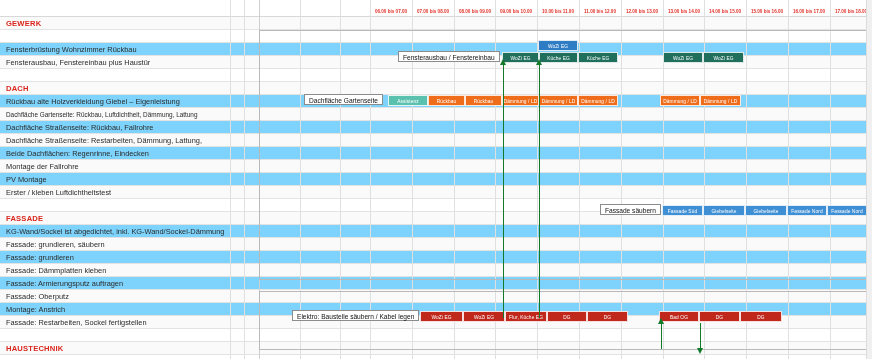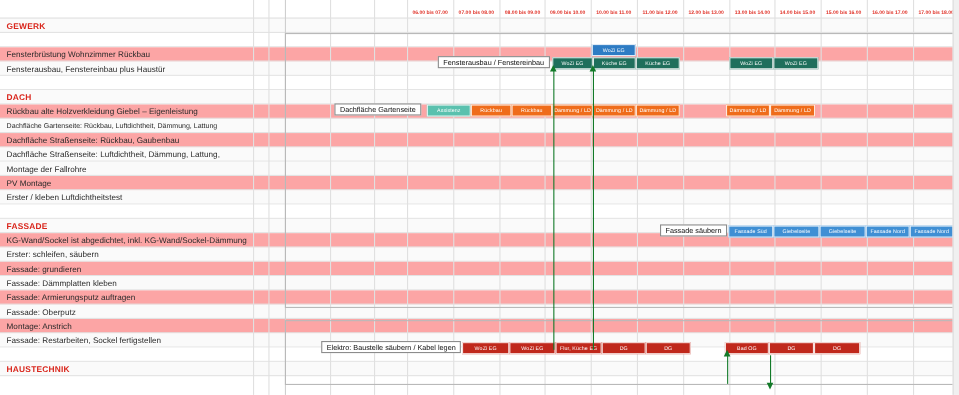--- a/index.html
+++ b/index.html
@@ -15,21 +15,21 @@
 
   
   .rows{position:absolute;left:0;top:0;width:872px;}
   .row{
     position:relative;
     height:13px;
     box-sizing:border-box;
     border-bottom:1px solid #e3e3e3;
     background:#fafafa;
   }
-  .row.alt{background:#fca5a5;}
+  .row.alt{background:#7dd3fc;}
   .row.blank{background:#ffffff;}
   .row.header-row{height:17px;background:#ffffff;border-bottom:1px solid #d8d8d8;}
 
   .label{
     position:absolute;left:6px;top:0;
     height:13px;line-height:13px;
     font-size:7.4px;color:#2a2a2a;
     white-space:nowrap;
   }
   .label.hdr{
@@ -120,43 +120,46 @@
       <div class="row">
         <div class="label hdr">DACH</div>
       </div>
       <div class="row alt">
         <div class="label">Rückbau alte Holzverkleidung Giebel – Eigenleistung</div>
       </div>
       <div class="row">
         <div class="label small">Dachfläche Gartenseite: Rückbau, Luftdichtheit, Dämmung, Lattung</div>
       </div>
       <div class="row alt">
-        <div class="label">Dachfläche Straßenseite: Rückbau, Gaubenbau</div>
-      </div>
-      <div class="row">
-        <div class="label">Dachfläche Straßenseite: Luftdichtheit, Dämmung, Lattung,</div>
+        <div class="label">Dachfläche Straßenseite: Rückbau, Fallrohre</div>
+      </div>
+      <div class="row">
+        <div class="label">Dachfläche Straßenseite: Restarbeiten, Dämmung, Lattung,</div>
+      </div>
+      <div class="row alt">
+        <div class="label">Beide Dachflächen: Regenrinne, Eindecken</div>
       </div>
       <div class="row">
         <div class="label">Montage der Fallrohre</div>
       </div>
       <div class="row alt">
         <div class="label">PV Montage</div>
       </div>
       <div class="row">
         <div class="label">Erster / kleben Luftdichtheitstest</div>
       </div>
       <div class="row blank"></div>
       <div class="row">
         <div class="label hdr">FASSADE</div>
       </div>
       <div class="row alt">
         <div class="label">KG-Wand/Sockel ist abgedichtet, inkl. KG-Wand/Sockel-Dämmung</div>
       </div>
       <div class="row">
-        <div class="label">Erster: schleifen, säubern</div>
+        <div class="label">Fassade: grundieren, säubern</div>
       </div>
       <div class="row alt">
         <div class="label">Fassade: grundieren</div>
       </div>
       <div class="row">
         <div class="label">Fassade: Dämmplatten kleben</div>
       </div>
       <div class="row alt">
         <div class="label">Fassade: Armierungsputz auftragen</div>
       </div>

